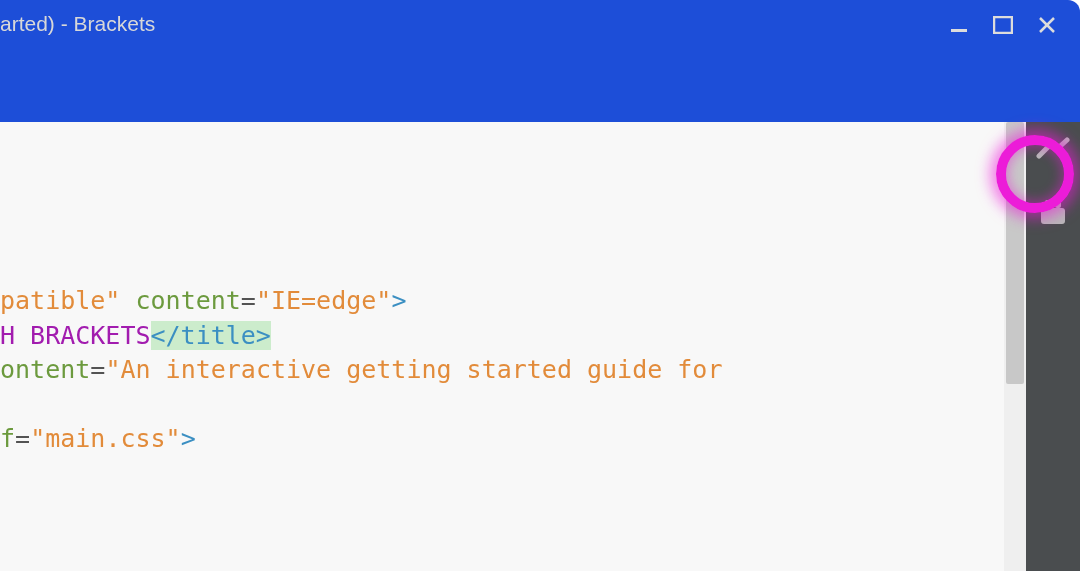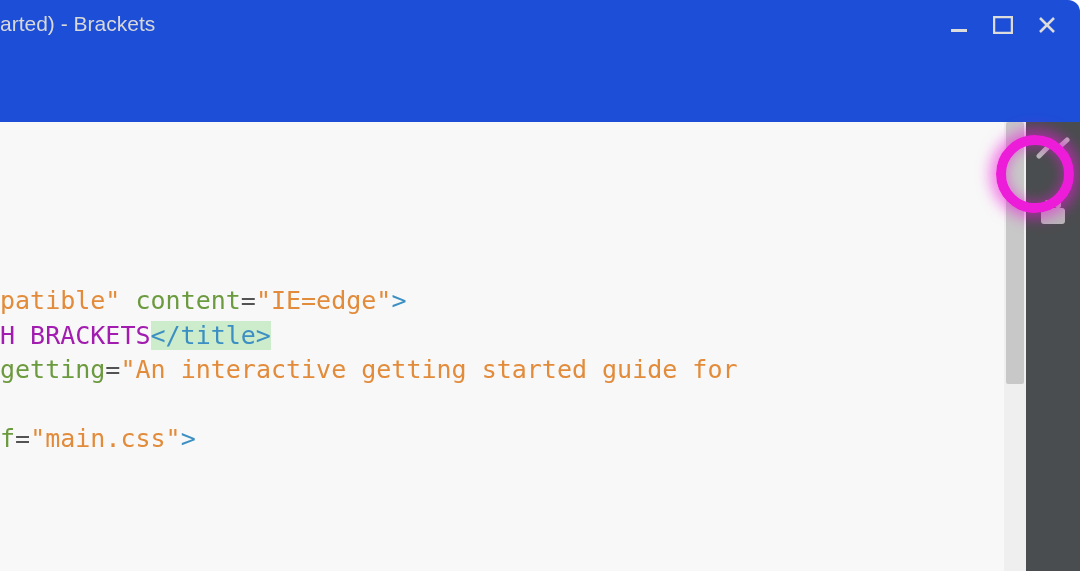--- a/index.html
+++ b/index.html
@@ -118,21 +118,21 @@
             <line x1="16" y1="2" x2="2" y2="16" stroke="currentColor" stroke-width="2.5"></line>
           </svg>
       </div>
     </div>
   </div>
 
   <div class="main-area">
     <div class="editor">
       <div class="code-block"><span class="tok-str">patible"</span> <span class="tok-attr">content</span><span class="tok-punct">=</span><span class="tok-str">"IE=edge"</span><span class="tok-tag">&gt;</span>
 <span class="tok-text">H BRACKETS</span><span class="tok-tag hl-close">&lt;/title&gt;</span>
-<span class="tok-attr">getting</span><span class="tok-punct">=</span><span class="tok-str">"An interactive getting started guide for</span>
+<span class="tok-attr">ontent</span><span class="tok-punct">=</span><span class="tok-str">"An interactive getting started guide for</span>
 
 <span class="tok-attr">f</span><span class="tok-punct">=</span><span class="tok-str">"main.css"</span><span class="tok-tag">&gt;</span></div>
     </div>
 
     <div class="scrollbar-track">
       <div class="scrollbar-thumb"></div>
     </div>
 
     <div class="right-toolbar">
       <div class="tool-icon">

